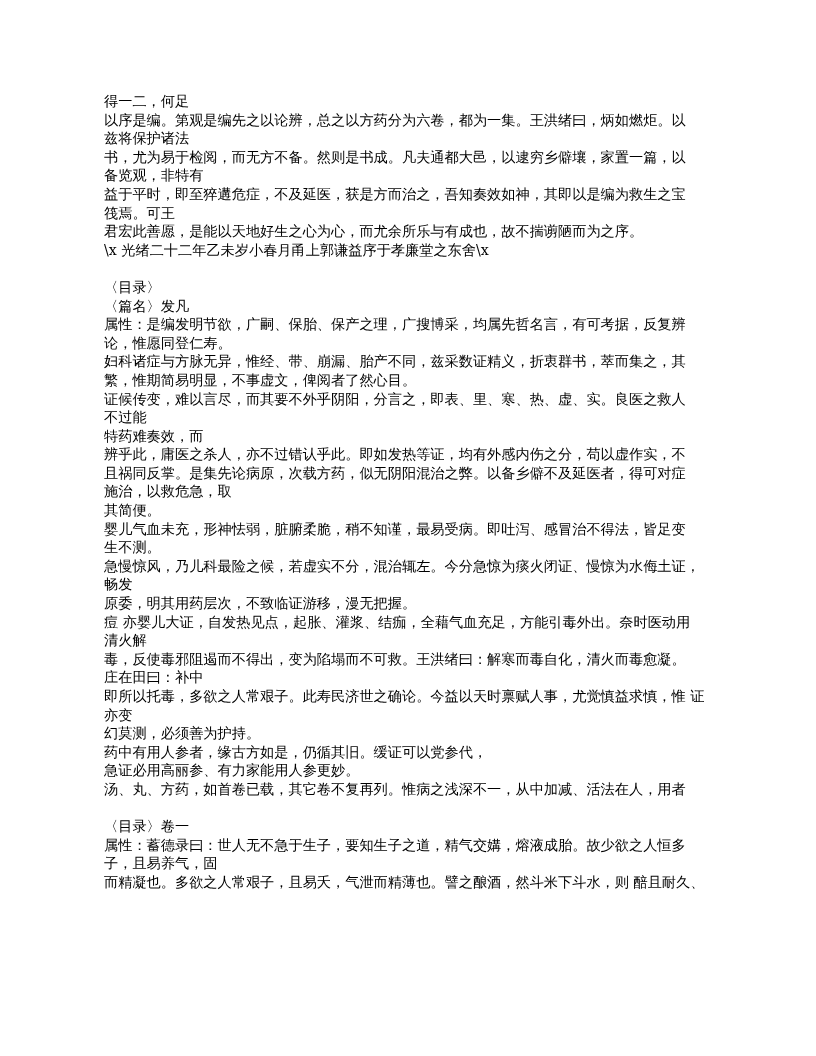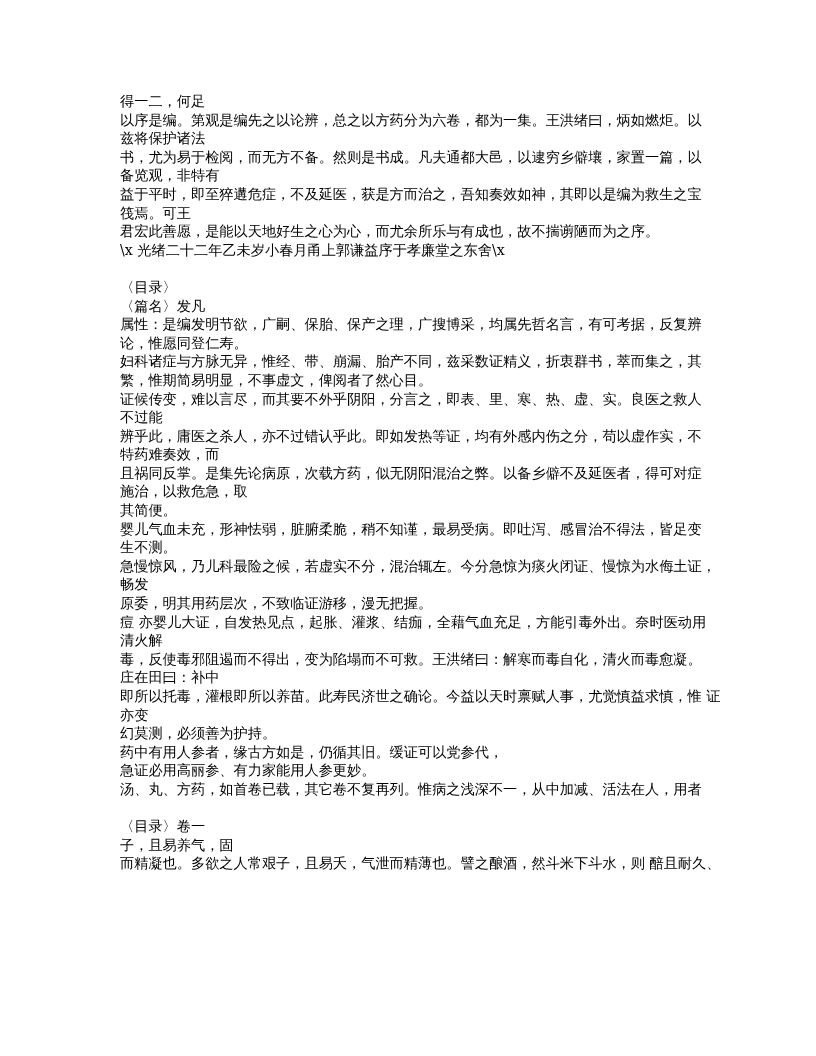--- a/index.html
+++ b/index.html
@@ -10,21 +10,21 @@
   body {
     width: 816px;
     height: 1056px;
     position: relative;
     overflow: hidden;
     font-family: "DejaVu Serif", "Liberation Serif", serif;
     color: #000000;
   }
   .page {
     position: absolute;
-    left: 120px;
+    left: 104px;
     top: 92px;
     width: 586px;
   }
   .line {
     font-size: 14.2px;
     line-height: 18.6px;
     height: 18.6px;
     white-space: nowrap;
     overflow: visible;
   }
@@ -53,43 +53,44 @@
 
   <div>
     <div class="line">〈目录〉</div>
     <div class="line">〈篇名〉发凡</div>
     <div class="line">属性：是编发明节欲，广嗣、保胎、保产之理，广搜博采，均属先哲名言，有可考据，反复辨</div>
     <div class="line">论，惟愿同登仁寿。</div>
     <div class="line">妇科诸症与方脉无异，惟经、带、崩漏、胎产不同，兹采数证精义，折衷群书，萃而集之，其</div>
     <div class="line">繁，惟期简易明显，不事虚文，俾阅者了然心目。</div>
     <div class="line">证候传变，难以言尽，而其要不外乎阴阳，分言之，即表、里、寒、热、虚、实。良医之救人</div>
     <div class="line">不过能</div>
+    <div class="line">特药难奏效，而</div>
     <div class="line">辨乎此，庸医之杀人，亦不过错认乎此。即如发热等证，均有外感内伤之分，苟以虚作实，不</div>
-    <div class="line">特药难奏效，而</div>
     <div class="line">且祸同反掌。是集先论病原，次载方药，似无阴阳混治之弊。以备乡僻不及延医者，得可对症</div>
     <div class="line">施治，以救危急，取</div>
     <div class="line">其简便。</div>
     <div class="line">婴儿气血未充，形神怯弱，脏腑柔脆，稍不知谨，最易受病。即吐泻、感冒治不得法，皆足变</div>
     <div class="line">生不测。</div>
     <div class="line">急慢惊风，乃儿科最险之候，若虚实不分，混治辄左。今分急惊为痰火闭证、慢惊为水侮土证，</div>
     <div class="line">畅发</div>
     <div class="line">原委，明其用药层次，不致临证游移，漫无把握。</div>
     <div class="line">痘 亦婴儿大证，自发热见点，起胀、灌浆、结痂，全藉气血充足，方能引毒外出。奈时医动用</div>
     <div class="line">清火解</div>
     <div class="line">毒，反使毒邪阻遏而不得出，变为陷塌而不可救。王洪绪曰：解寒而毒自化，清火而毒愈凝。</div>
     <div class="line">庄在田曰：补中</div>
-    <div class="line">即所以托毒，灌根即所以养苗。此寿民济世之确论。今益以天时禀赋人事，尤觉慎益求慎，惟 证</div>
+    <div class="line">即所以托毒，多欲之人常艰子。此寿民济世之确论。今益以天时禀赋人事，尤觉慎益求慎，惟 证</div>
     <div class="line">亦变</div>
     <div class="line">幻莫测，必须善为护持。</div>
     <div class="line">药中有用人参者，缘古方如是，仍循其旧。缓证可以党参代，</div>
     <div class="line">急证必用高丽参、有力家能用人参更妙。</div>
     <div class="line">汤、丸、方药，如首卷已载，其它卷不复再列。惟病之浅深不一，从中加减、活法在人，用者</div>
   </div>
 
   <div class="blank"></div>
 
   <div>
     <div class="line">〈目录〉卷一</div>
+    <div class="line">属性：蓄德录曰：世人无不急于生子，要知生子之道，精气交媾，熔液成胎。故少欲之人恒多</div>
     <div class="line">子，且易养气，固</div>
     <div class="line">而精凝也。多欲之人常艰子，且易夭，气泄而精薄也。譬之酿酒，然斗米下斗水，则 醅且耐久、</div>
   </div>
 
 </div>
 
 </body></html>

